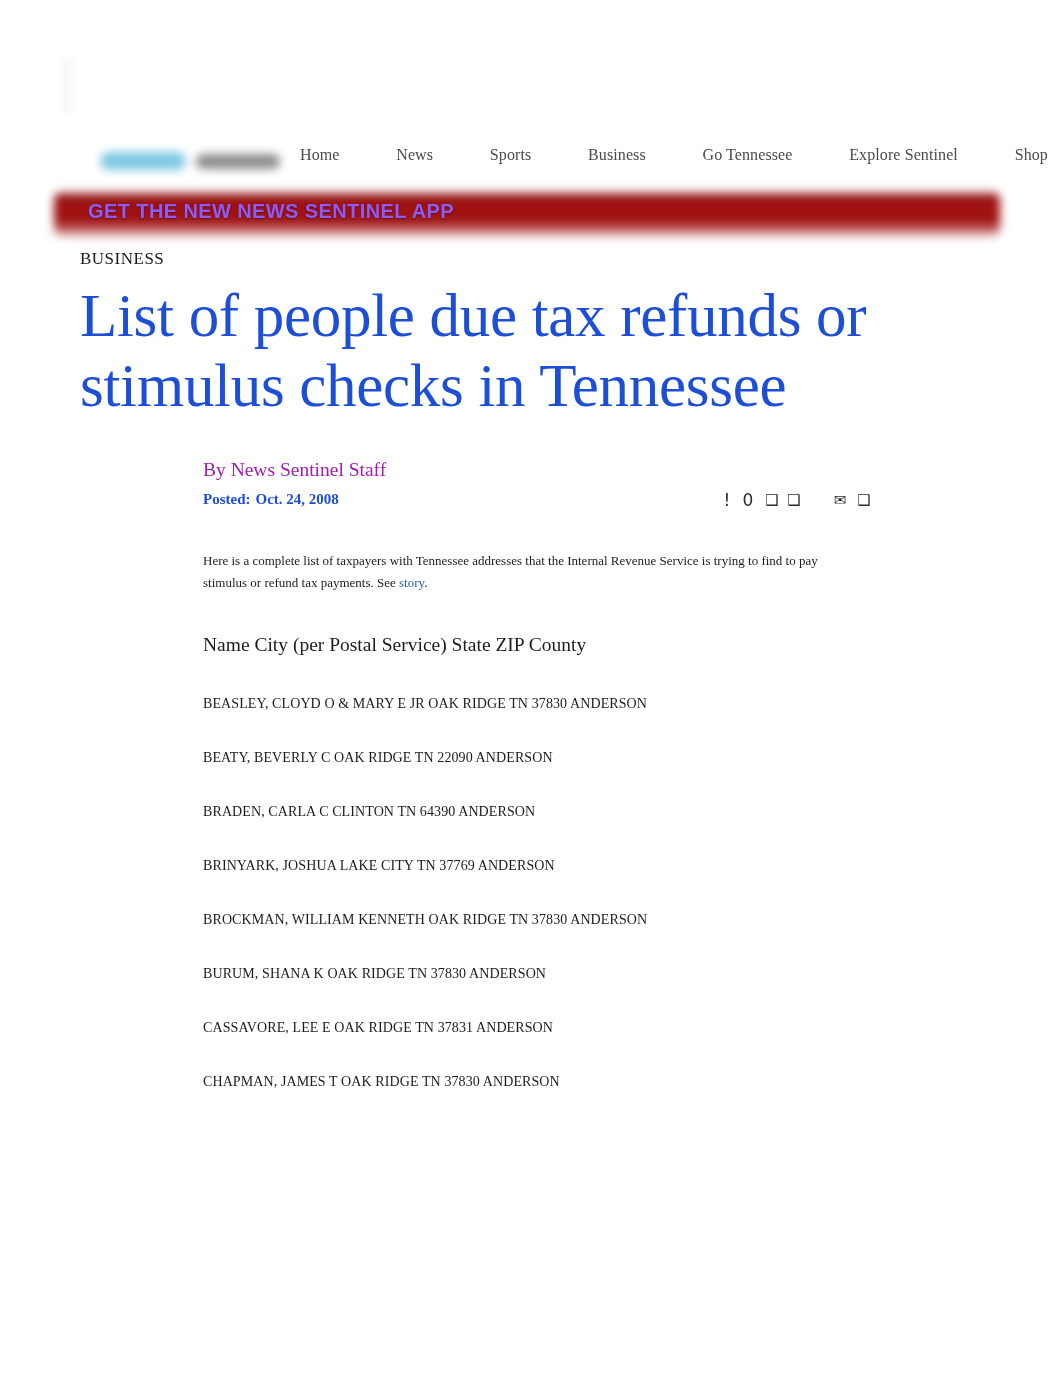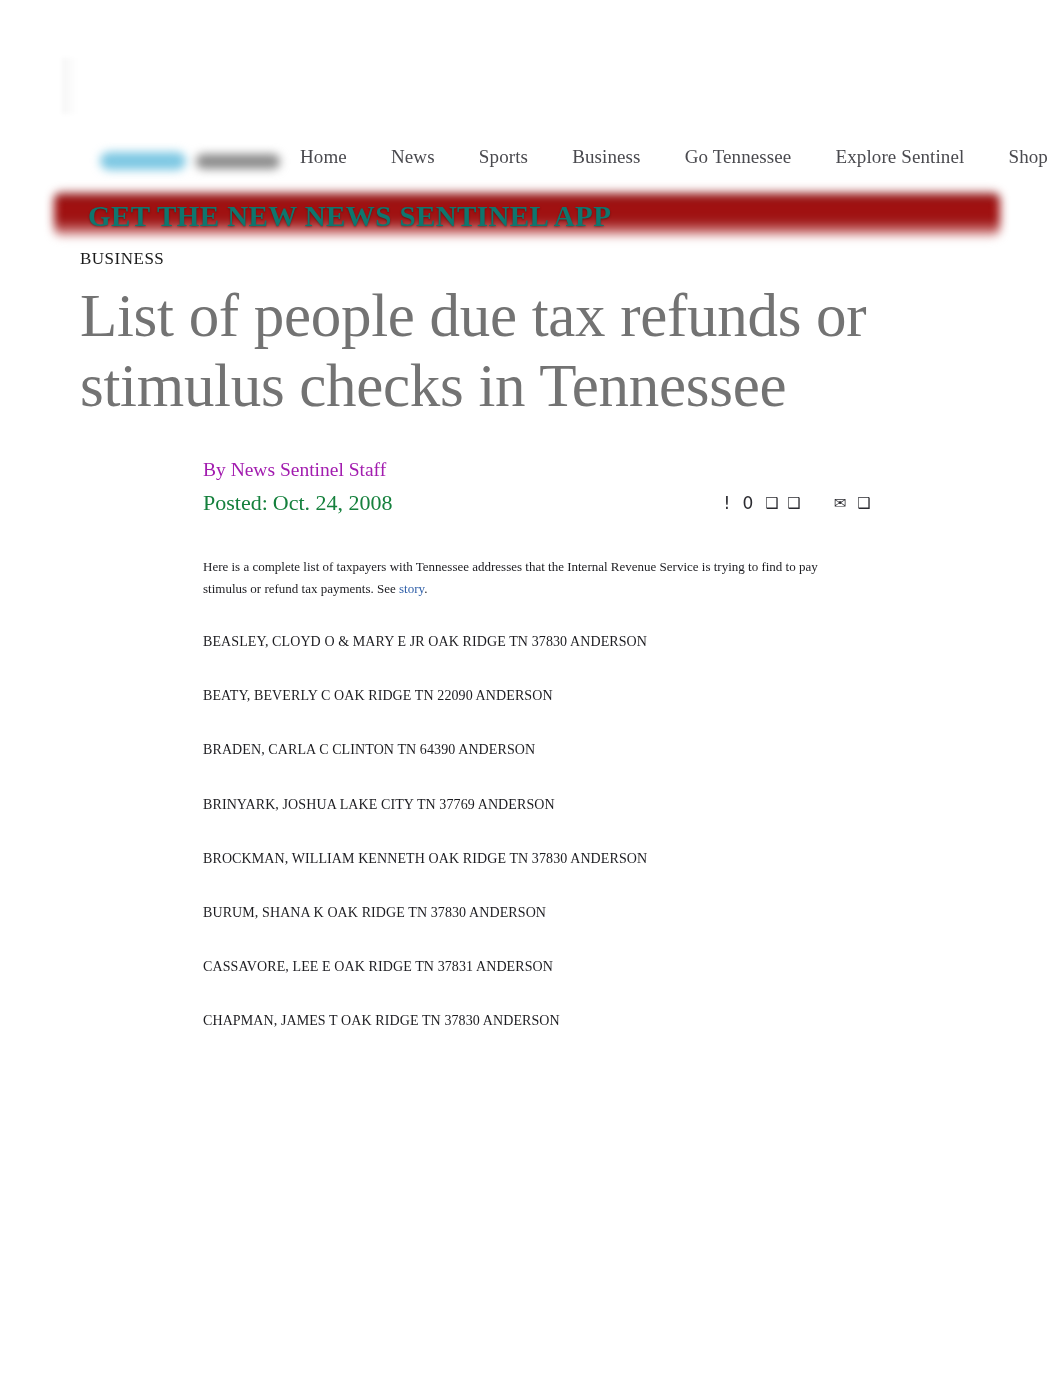--- a/index.html
+++ b/index.html
@@ -68,21 +68,21 @@
     position: absolute;
     left: 300px;
     top: 146px;
     width: 748px;
     display: flex;
     align-items: center;
     justify-content: space-between;
   }
   .nav-item {
     font-family: "Liberation Serif", "DejaVu Serif", serif;
-    font-size: 19px;
+    font-size: 16px;
     color: #4a4a4f;
     letter-spacing: 0.1px;
     white-space: nowrap;
     cursor: pointer;
     text-decoration: none;
   }
 
   
   .promo-banner-wrap {
     position: absolute;
@@ -104,25 +104,25 @@
         #a51212 34%,
         #9a0f0f 62%,
         #cf8080 88%,
         rgba(255,255,255,0.05) 100%);
     filter: blur(5px);
   }
   .promo-banner-text {
     position: absolute;
     left: 88px;
     top: 14px;
-    font-family: Liberation Serif, serif;
-    font-size: 29px;
+    font-family: Liberation Sans, sans-serif;
+    font-size: 20px;
     font-weight: bold;
     letter-spacing: 0.4px;
-    color: #0f766e;
+    color: #8b5cf6;
     text-shadow: 0 1px 2px rgba(0,0,0,0.35);
     cursor: pointer;
     white-space: nowrap;
   }
 
   
   .article {
     position: absolute;
     left: 0;
     top: 250px;
@@ -137,42 +137,43 @@
     line-height: 1.1;
   }
   .headline {
     margin: 12px 0 8px 80px;
     width: 900px;
     font-family: "Liberation Serif", "DejaVu Serif", serif;
     font-weight: normal;
     font-size: 61px;
     line-height: 1.16;
     letter-spacing: -0.3px;
-    color: #737373;
+    color: #1d4ed8;
   }
 
   .byline-block {
     margin: 36px 0 0 203px;
     width: 672px;
     position: relative;
   }
   .byline-author {
     font-size: 19.5px;
     color: #a21caf;
     line-height: 1.25;
   }
   .byline-row {
     margin-top: 7px;
     display: flex;
     align-items: center;
     justify-content: space-between;
   }
   .posted-line {
-    font-size: 22px;
-    color: #15803d;
+    font-size: 15px;
+    color: #1d4ed8;
+    font-weight: bold;
   }
   .posted-label { margin-right: 5px; }
 
   .action-icons {
     display: flex;
     align-items: center;
     gap: 0;
     font-size: 17px;
     color: #2b2b30;
   }
@@ -271,20 +272,21 @@
         <span class="ico ico-tofu">❑</span>
         <span class="ico ico-gap"></span>
         <span class="ico ico-mail">✉</span>
         <span class="ico ico-tofu">❑</span>
       </div>
     </div>
   </div>
 
   <p class="body-copy"><span>Here is a complete list of taxpayers with Tennessee addresses that the Internal Revenue Service is trying to find to pay stimulus or refund tax payments. See </span><a class="story-link">story</a><span>.</span></p>
 
+  <p class="list-header">Name City (per Postal Service) State ZIP County</p>
 
   <ul class="refund-list">
     <li class="refund-entry">BEASLEY, CLOYD O &amp; MARY E JR OAK RIDGE TN 37830 ANDERSON</li>
     <li class="refund-entry">BEATY, BEVERLY C OAK RIDGE TN 22090 ANDERSON</li>
     <li class="refund-entry">BRADEN, CARLA C CLINTON TN 64390 ANDERSON</li>
     <li class="refund-entry">BRINYARK, JOSHUA LAKE CITY TN 37769 ANDERSON</li>
     <li class="refund-entry">BROCKMAN, WILLIAM KENNETH OAK RIDGE TN 37830 ANDERSON</li>
     <li class="refund-entry">BURUM, SHANA K OAK RIDGE TN 37830 ANDERSON</li>
     <li class="refund-entry">CASSAVORE, LEE E OAK RIDGE TN 37831 ANDERSON</li>
     <li class="refund-entry">CHAPMAN, JAMES T OAK RIDGE TN 37830 ANDERSON</li>

